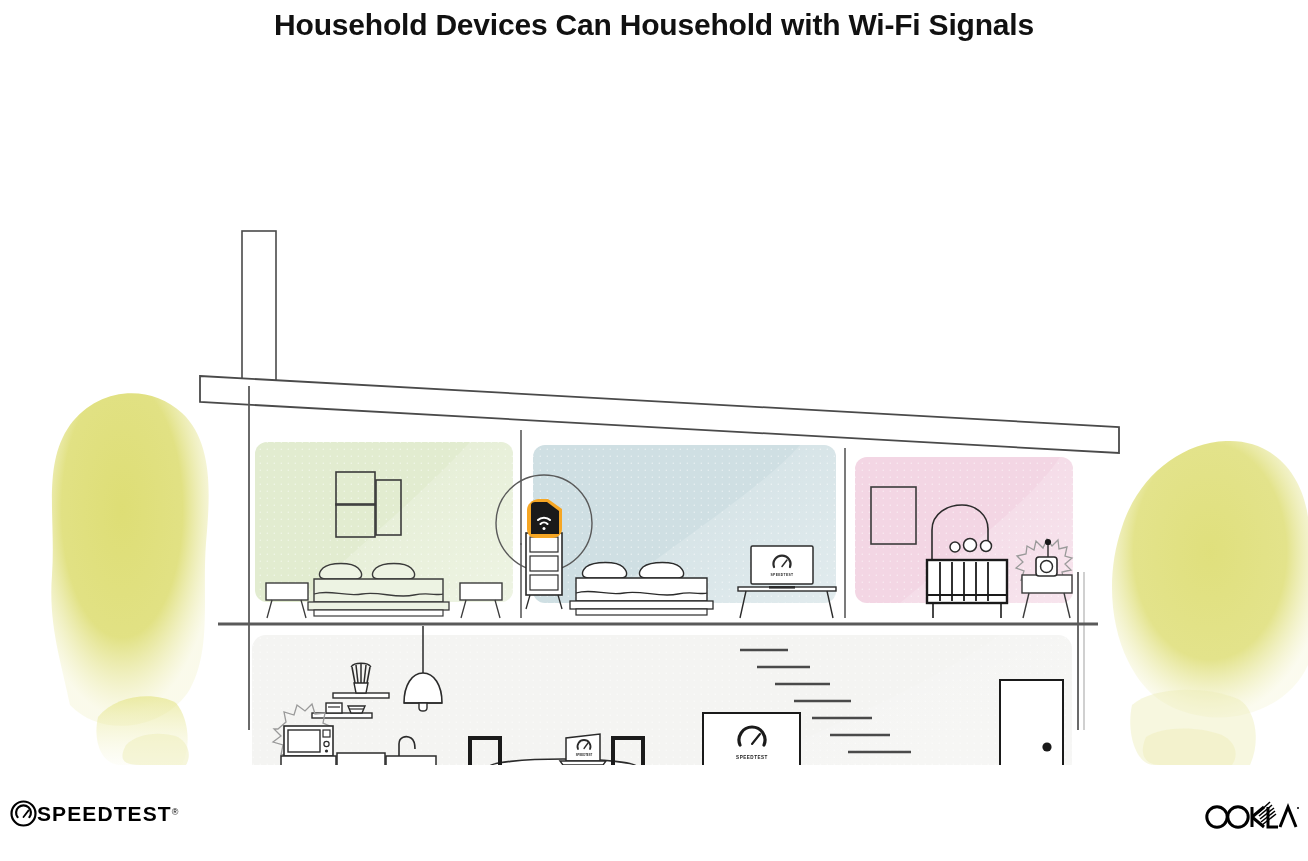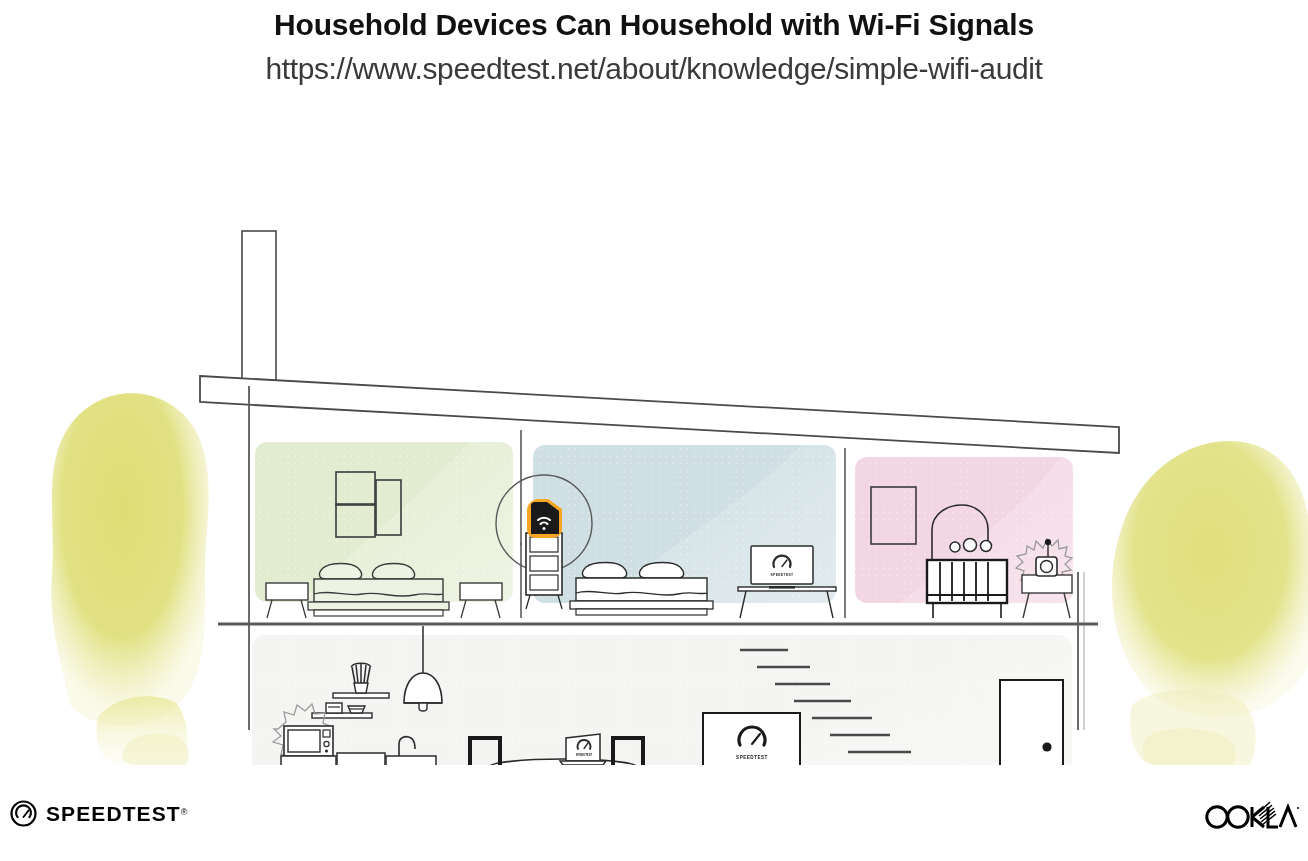--- a/index.html
+++ b/index.html
@@ -47,21 +47,20 @@
     top: 105px;
   }
   .footer-logo {
     position: absolute;
     display: flex;
     align-items: center;
   }
   #speedtest-logo {
     left: 10px;
     top: 800px;
-    gap: 9px;
   }
   #speedtest-wordmark {
     font-size: 21px;
     font-weight: bold;
     letter-spacing: 1.1px;
     color: #000000;
   }
   #speedtest-tm {
     font-size: 9px;
     vertical-align: super;
@@ -71,21 +70,20 @@
     left: 1204px;
     top: 798px;
   }
 </style>
 </head>
 <body>
 
 <div id="stage">
 
   <div class="hdr" id="title">Household Devices Can Household with Wi-Fi Signals</div>
-  <div class="hdr" id="url">https://www.speedtest.net/about/knowledge/simple-wifi-audit</div>
 
   <svg id="illo" width="1308" height="660" viewBox="0 0 1308 660">
 
     <defs>
       <radialGradient id="folGradL" cx="45%" cy="35%" r="62%">
         <stop offset="0%" stop-color="#dcdc6e" stop-opacity="0.95"></stop>
         <stop offset="62%" stop-color="#dcdc6e" stop-opacity="0.85"></stop>
         <stop offset="100%" stop-color="#ecebae" stop-opacity="0.25"></stop>
       </radialGradient>
       <radialGradient id="folGradR" cx="50%" cy="40%" r="60%">

